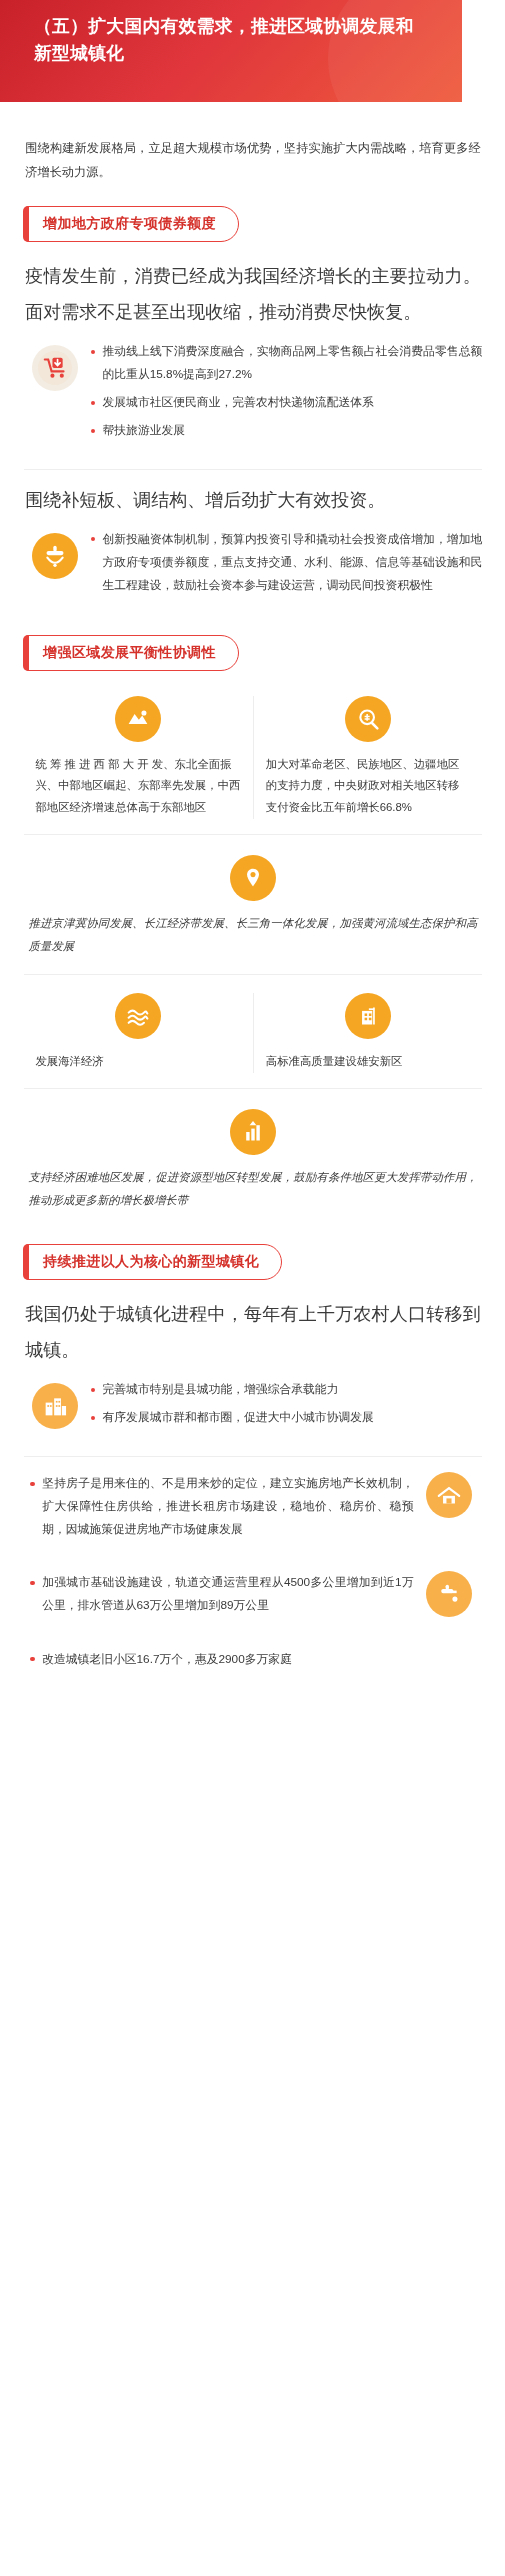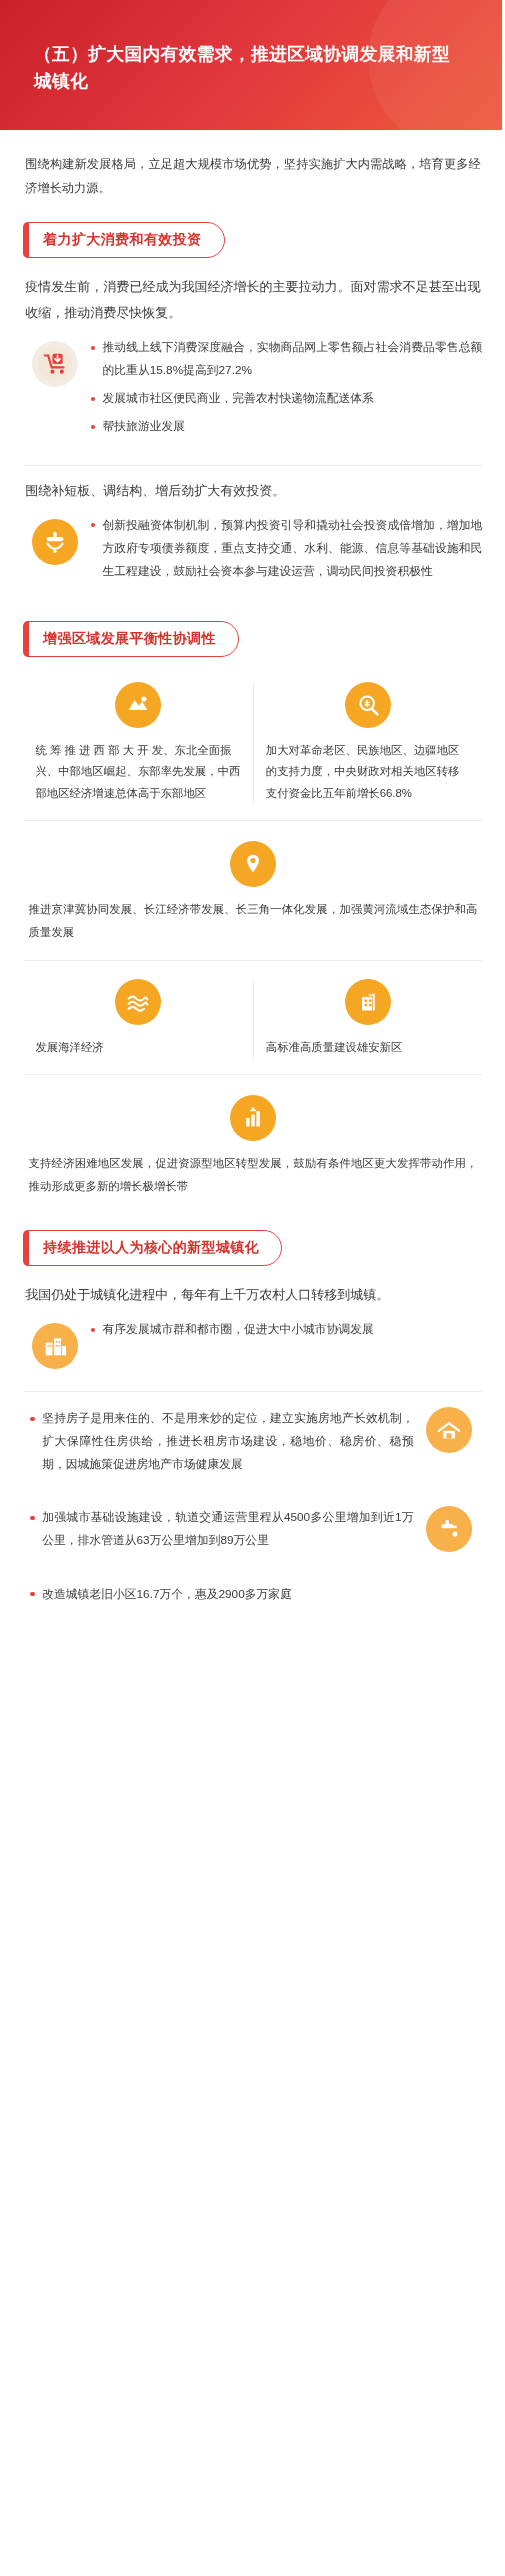--- a/index.html
+++ b/index.html
@@ -10,23 +10,23 @@
     color: #333;
   }
   .page {
     width: 506px;
     min-height: 2576px;
     position: relative;
     background: #ffffff;
   }
   
   .header {
-    width: 502px;
+    width: 462px;
     background: linear-gradient(135deg, #c9212a 0%, #e0363c 45%, #ef5a3c 100%);
-    padding: 41px 34px 34px 34px;
+    padding: 13px 34px 34px 34px;
     position: relative;
     overflow: hidden;
   }
   .header:after {
     content: "";
     position: absolute;
     right: -51px; top: -34px;
     width: 185px; height: 185px;
     border-radius: 50%;
     background: rgba(255,255,255,0.06);
@@ -43,20 +43,21 @@
   }
   .content {
     padding: 0 23.6px 34px 23.6px;
   }
   .intro {
     font-size: 12.2px;
     line-height: 2.0;
     color: #3a3a3a;
     padding: 22px 1.7px 6.7px 1.7px;
     text-align: justify;
+    margin-top: 12px;
   }
   
   .pill {
     display: inline-block;
     position: relative;
     margin: 15px 0 5px 0;
     padding: 7.6px 22px 7.6px 18.5px;
     background: #ffffff;
     border: 1.7px solid #e8403a;
     border-radius: 5px 18.5px 18.5px 5px;
@@ -67,21 +68,21 @@
   }
   .pill:before {
     content: "";
     position: absolute;
     left: -1.7px; top: -1.7px; bottom: -1.7px;
     width: 5.9px;
     background: #e8403a;
     border-radius: 5px 0 0 5px;
   }
   .para {
-    font-size: 13px;
+    font-size: 18px;
     line-height: 2.0;
     color: #3a3a3a;
     padding: 11.8px 1.7px 5px 1.7px;
     text-align: justify;
   }
   
   .row {
     display: flex;
     align-items: flex-start;
     padding: 5px 0;
@@ -153,20 +154,21 @@
     font-size: 11.4px;
     line-height: 1.9;
     color: #3a3a3a;
     text-align: left;
   }
   .center-block {
     text-align: center;
     padding: 20px 5px 5px 5px;
     border-top: 0.8px solid #eeeeee;
     margin-top: 15px;
+    font-style: italic;
   }
   .center-block .badge { margin: 0 auto 11.8px auto; }
   .center-block .cap {
     font-size: 11.4px;
     line-height: 1.95;
     color: #3a3a3a;
     text-align: justify;
   }
   .divider {
     height: 0.8px;
@@ -206,21 +208,21 @@
   <div class="header">
     <div class="header-title">（五）扩大国内有效需求，推进区域协调发展和新型城镇化</div>
   </div>
 
   <div class="content">
 
     
     <div class="intro">围绕构建新发展格局，立足超大规模市场优势，坚持实施扩大内需战略，培育更多经济增长动力源。</div>
 
     
-    <div class="pill">着力扩大消费和有效投资</div>
+    <div class="pill">增加地方政府专项债券额度</div>
 
     <div class="para">疫情发生前，消费已经成为我国经济增长的主要拉动力。面对需求不足甚至出现收缩，推动消费尽快恢复。</div>
 
 
     <div class="row">
       <div class="icon-col">
         <div class="badge">
           <svg width="34" height="34" viewBox="0 0 40 40">
             <circle cx="20" cy="20" r="20" fill="#f2e7d8"></circle>
             <path d="M8 10h4l4 14h14" stroke="#e8403a" stroke-width="2.5" fill="none" stroke-linecap="round"></path>
@@ -364,20 +366,21 @@
             <rect x="14" y="19" width="2" height="2" fill="#f8b04a"></rect>
             <rect x="21" y="14" width="2" height="2" fill="#f8b04a"></rect>
             <rect x="24" y="14" width="2" height="2" fill="#f8b04a"></rect>
             <rect x="21" y="19" width="2" height="2" fill="#f8b04a"></rect>
             <rect x="24" y="19" width="2" height="2" fill="#f8b04a"></rect>
           </svg>
         </div>
       </div>
       <div class="bul-col">
         <ul class="bullets">
+          <li>完善城市特别是县城功能，增强综合承载能力</li>
           <li>有序发展城市群和都市圈，促进大中小城市协调发展</li>
         </ul>
       </div>
     </div>
 
     <div class="divider"></div>
 
     <div class="wide-row">
       <div class="bul-col">
         <ul class="dot-list">

